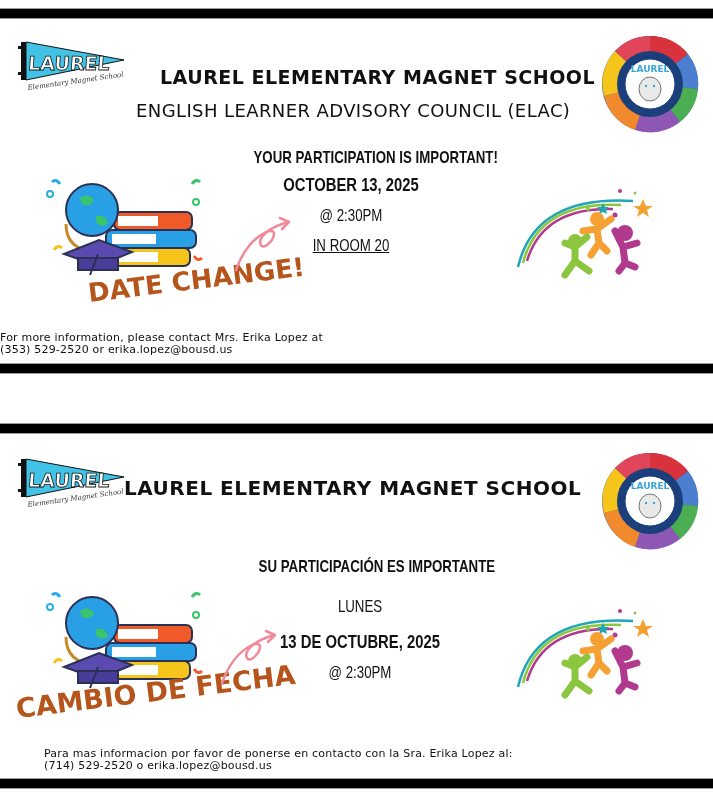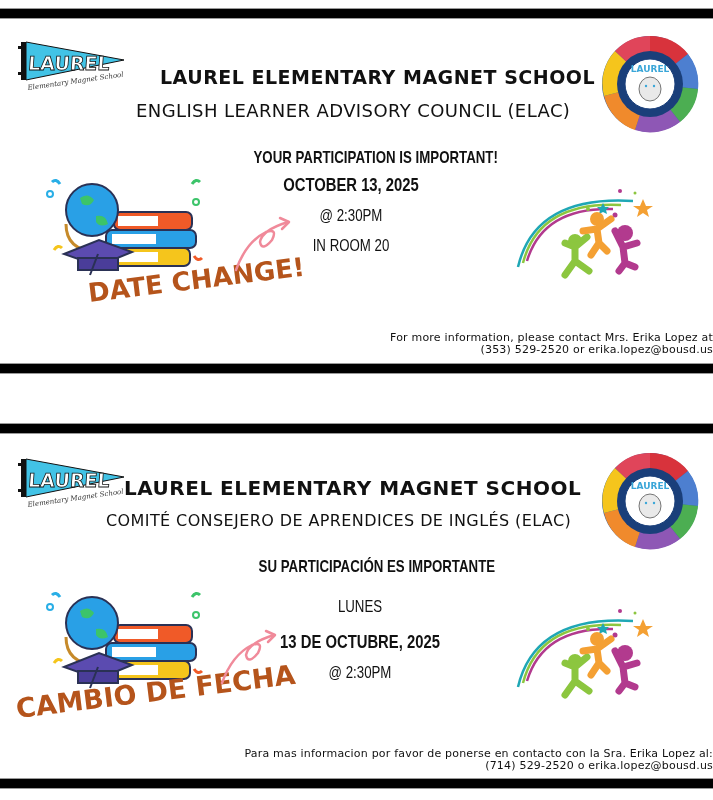--- a/index.html
+++ b/index.html
@@ -8,21 +8,21 @@
   .bar { position: absolute; left: 0; width: 713px; height: 11px; background: #000; border-top: 1px solid #9a9a9a; border-bottom: 1px solid #9a9a9a; }
   .flyer { position: absolute; left: 0; width: 713px; }
   .abs { position: absolute; }
   .title1 { font-family: "DejaVu Sans", sans-serif; font-weight: bold; font-size: 19px; letter-spacing: 0.5px; white-space: nowrap; }
   .title2 { font-family: "DejaVu Sans", sans-serif; font-weight: normal; font-size: 18px; letter-spacing: 0.4px; white-space: nowrap; }
   .center-col { position: absolute; text-align: center; white-space: nowrap; }
   .cond { font-family: "Liberation Sans", sans-serif; transform: scaleX(0.78); transform-origin: center; display: block; }
   .head { font-weight: bold; font-size: 17px; }
   .line { font-size: 17px; }
   .line.bold { font-weight: bold; font-size: 19px; }
-  .contact { position: absolute; text-align: right; font-family: "DejaVu Sans", sans-serif; font-size: 11px; line-height: 12px; white-space: nowrap; letter-spacing: 0.2px; }
+  .contact { position: absolute; text-align: left; font-family: "DejaVu Sans", sans-serif; font-size: 11px; line-height: 12px; white-space: nowrap; letter-spacing: 0.2px; }
   .stamp { position: absolute; font-family: "DejaVu Sans", sans-serif; font-weight: bold; color: #b5541b; white-space: nowrap; }
 </style>
 </head>
 <body>
 
 <div class="bar" style="top:8px;"></div>
 <div class="bar" style="top:363px;"></div>
 <div class="bar" style="top:423px;"></div>
 <div class="bar" style="top:778px;"></div>
 
@@ -97,21 +97,21 @@
   <div class="center-col" style="left:226px; width:250px; top:148px;">
     <div style="height:26px;">
         <span class="cond head">YOUR PARTICIPATION IS IMPORTANT!</span>
       </div>
     <div style="height:32px;">
         <span class="cond line bold">OCTOBER 13, 2025</span>
       </div>
     <div style="height:30px;">
         <span class="cond line">@ 2:30PM</span>
       </div>
-    <div style="height:30px;">
+    <div style="height:30px;text-decoration:underline;">
         <span class="cond line">IN ROOM 20</span>
       </div>
   </div>
 
   <div class="abs" style="left:515px; top:185px; width:145px; height:95px;">
     <svg width="145" height="95" viewBox="0 0 145 95">
       <path d="M3 82 Q20 10 118 16" stroke="#1fa7b5" stroke-width="2.5" fill="none"></path>
       <path d="M8 78 Q24 16 106 20" stroke="#8cc63f" stroke-width="2.5" fill="none"></path>
       <path d="M12 76 Q28 22 98 24" stroke="#b23a8e" stroke-width="2.5" fill="none"></path>
       <polygon points="128,14 131,21 138,21 132,25 134,32 128,28 122,32 124,25 118,21 125,21" fill="#f4a033"></polygon>
@@ -142,21 +142,20 @@
       <rect x="3" y="4" width="5" height="38" fill="#111"></rect>
       <rect x="0" y="8" width="10" height="3" fill="#111"></rect>
       <rect x="0" y="34" width="10" height="3" fill="#111"></rect>
       <polygon points="8,4 106,22 8,42" fill="#42c3e6" stroke="#111" stroke-width="1"></polygon>
       <text x="12" y="32" font-family="DejaVu Sans" font-weight="bold" font-size="19" fill="#fff" stroke="#111" stroke-width="0.8" transform="skewX(-4)">LAUREL</text>
       <text x="10" y="52" font-family="DejaVu Serif" font-style="italic" font-size="7" fill="#333" transform="rotate(-8 10 52)">Elementary Magnet School</text>
     </svg>
   </div>
 
   <div class="abs title1" style="left:124px; top:476px; font-size:20px;">LAUREL ELEMENTARY MAGNET SCHOOL</div>
-  <div class="abs title2" style="left:106px; top:511px; font-size:16px;">COMITÉ CONSEJERO DE APRENDICES DE INGLÉS (ELAC)</div>
 
   <div class="abs" style="left:600px; top:451px; width:100px; height:100px;">
     <svg width="100" height="100" viewBox="0 0 100 100">
       <circle cx="50" cy="50" r="48" fill="#2c5fa8"></circle>
       <path d="M50 50 L50 2 A48 48 0 0 1 88 20 Z" fill="#d8333c"></path>
       <path d="M50 50 L88 20 A48 48 0 0 1 98 55 Z" fill="#4d7fd0"></path>
       <path d="M50 50 L98 55 A48 48 0 0 1 80 88 Z" fill="#4cae52"></path>
       <path d="M50 50 L80 88 A48 48 0 0 1 35 96 Z" fill="#8e57b5"></path>
       <path d="M50 50 L35 96 A48 48 0 0 1 4 62 Z" fill="#f08a2c"></path>
       <path d="M50 50 L4 62 A48 48 0 0 1 15 17 Z" fill="#f5c51c"></path>

